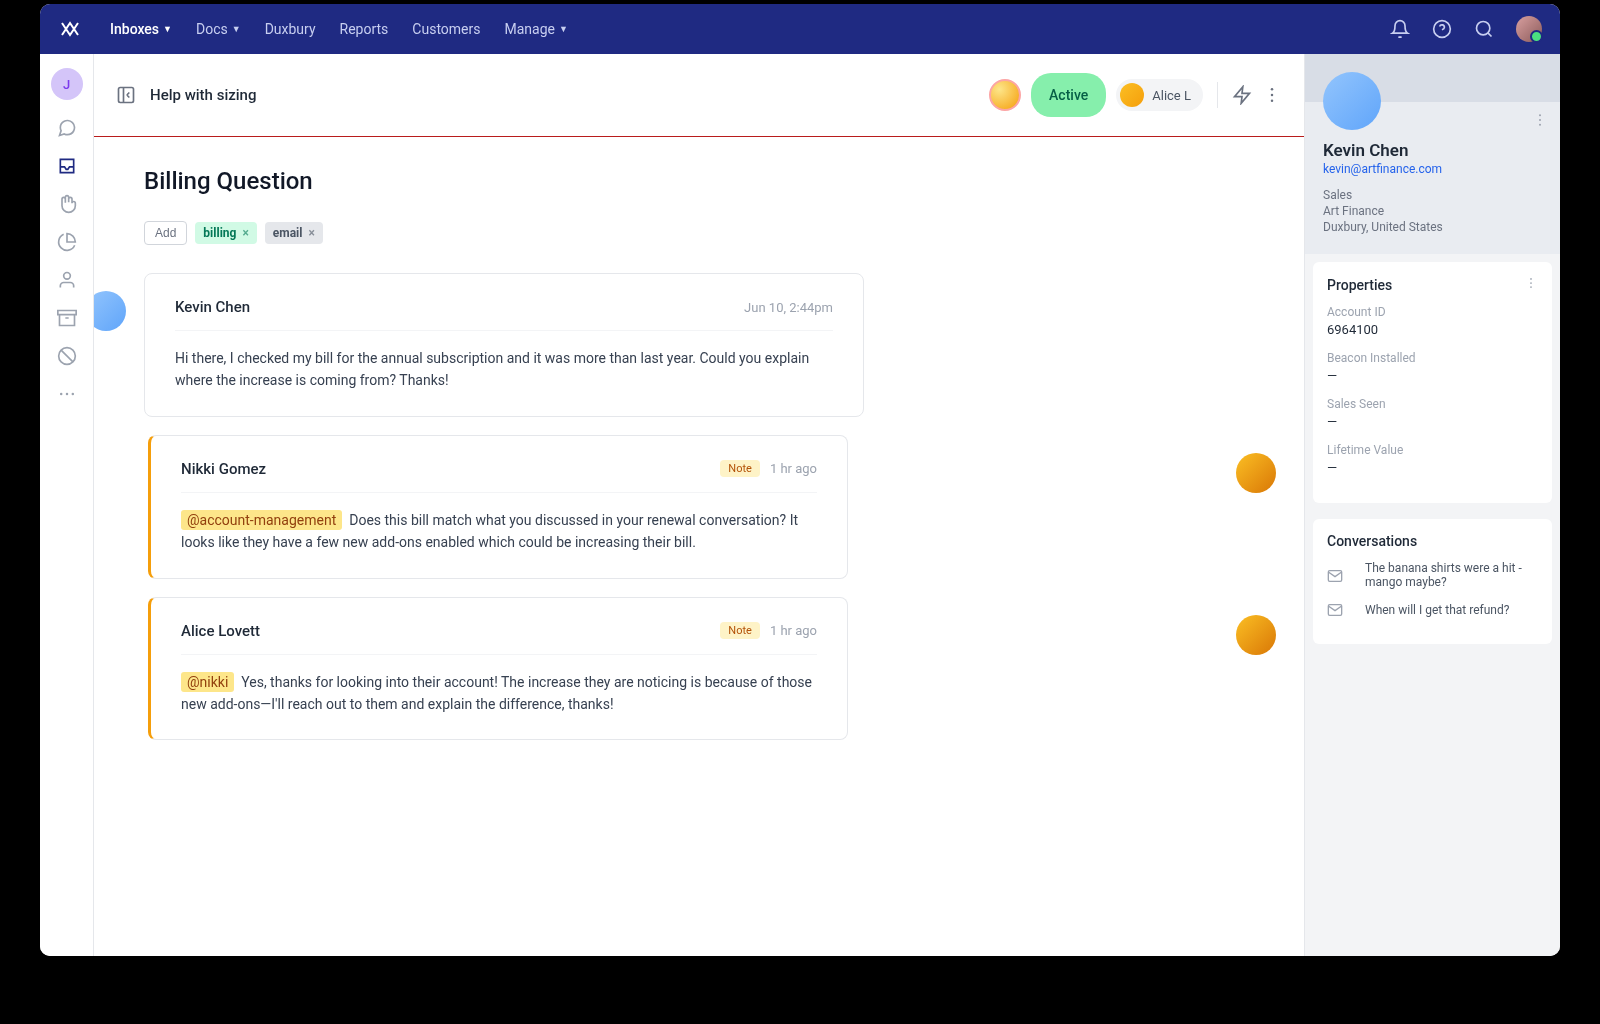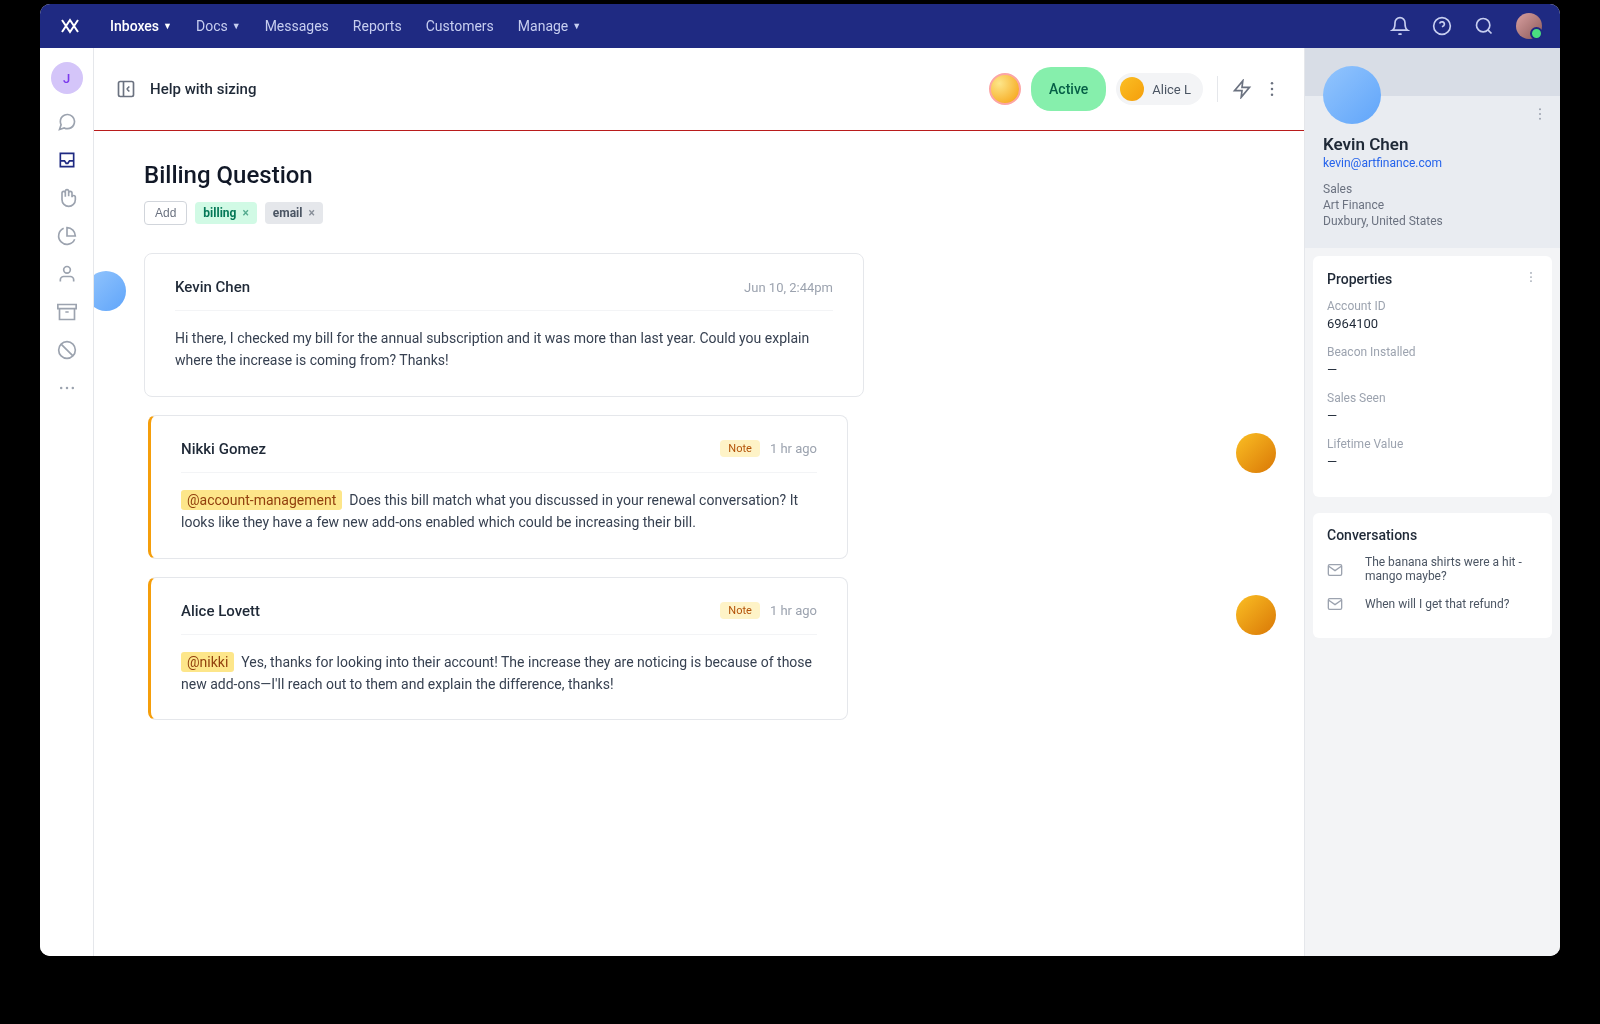--- a/index.html
+++ b/index.html
@@ -1,20 +1,20 @@
 <!DOCTYPE html>
 <html><head>
 <meta charset="utf-8">
 <style>
 * { margin: 0; padding: 0; box-sizing: border-box; }
 body { font-family: -apple-system, BlinkMacSystemFont, 'Segoe UI', Roboto, sans-serif; background: #000; width: 1600px; height: 1024px; overflow: hidden; }
 .app-frame { position: absolute; top: 4px; left: 40px; right: 40px; bottom: 68px; background: #fff; border-radius: 10px; overflow: hidden; display: flex; flex-direction: column; box-shadow: 0 20px 60px rgba(0,0,0,0.5); }
 
 
-.topnav { height: 44px; background: #1f2a82; display: flex; align-items: center; padding: 0 18px; color: #fff; }
+.topnav { height: 50px; background: #1f2a82; display: flex; align-items: center; padding: 0 18px; color: #fff; }
 .logo { width: 24px; height: 24px; margin-right: 28px; display: flex; align-items: center; }
 .nav-items { display: flex; gap: 24px; align-items: center; font-size: 14px; }
 .nav-item { color: #c7cef0; cursor: pointer; display: flex; align-items: center; gap: 4px; }
 .nav-item.active { color: #fff; font-weight: 500; }
 .nav-item .chev { font-size: 9px; }
 .nav-right { margin-left: auto; display: flex; gap: 22px; align-items: center; }
 .nav-icon { width: 20px; height: 20px; display: flex; align-items: center; justify-content: center; cursor: pointer; color: #c7cef0; }
 .avatar-sm { width: 26px; height: 26px; border-radius: 50%; background: linear-gradient(135deg,#d9a0a0,#8b5a5a); position: relative; }
 .avatar-sm::after { content:''; position:absolute; bottom:-1px; right:-1px; width:9px; height:9px; background:#4ade80; border:2px solid #1f2a82; border-radius:50%; }
 
@@ -39,21 +39,21 @@
 .status-pill { padding:14px 18px; border-radius:20px; font-size:14px; font-weight:500; }
 .status-active { background:#86efac; color:#065f46; }
 .assignee-pill { display:flex; align-items:center; gap:8px; padding:4px 12px 4px 4px; border-radius:20px; background:#f3f4f6; font-size:13px; color:#4b5563; }
 .assignee-pill .mini-av { width:24px; height:24px; border-radius:50%; background:linear-gradient(135deg,#fbbf24,#f59e0b); }
 .hdr-icon { width:20px; height:20px; color:#6b7280; cursor:pointer; display:flex; align-items:center; justify-content:center; }
 .hdr-divider { width:1px; height:26px; background:#e5e7eb; margin:0 4px; }
 
 
 .thread { flex:1; overflow-y:auto; padding:30px 50px 40px 50px; }
 .ticket-id { color:#9ca3af; font-size:13px; margin-bottom:6px; }
-.ticket-title { font-size:24px; font-weight:500; color:#111827; margin-bottom:12px; }
+.ticket-title { font-size:24px; font-weight:500; color:#111827; margin-bottom:26px; }
 .tag-row { display:flex; gap:8px; align-items:center; margin-bottom:28px; }
 .tag-add { padding:4px 10px; border:1px solid #d1d5db; border-radius:4px; font-size:12px; color:#6b7280; cursor:pointer; background:#fff; }
 .tag { padding:4px 8px; border-radius:4px; font-size:12px; display:flex; gap:6px; align-items:center;font-weight:bold; }
 .tag.billing { background:#d1fae5; color:#047857; }
 .tag.email { background:#e5e7eb; color:#4b5563; }
 .tag .x { cursor:pointer; opacity:0.6; }
 
 .msg-wrap { position:relative; margin-bottom:18px; }
 .msg-card { background:#fff; border:1px solid #e5e7eb; border-radius:8px; padding:24px 30px; max-width:720px; }
 .msg-card.note { border-left:3px solid #f59e0b; }
@@ -103,21 +103,21 @@
     <div class="nav-items">
       <div class="nav-item active">
           <span>Inboxes</span>
           <span class="chev">▼</span>
         </div>
       <div class="nav-item">
           <span>Docs</span>
           <span class="chev">▼</span>
         </div>
       <div class="nav-item">
-          <span>Messages</span>
+          <span>Duxbury</span>
         </div>
       <div class="nav-item">
           <span>Reports</span>
         </div>
       <div class="nav-item">
           <span>Customers</span>
         </div>
       <div class="nav-item">
           <span>Manage</span>
           <span class="chev">▼</span>

